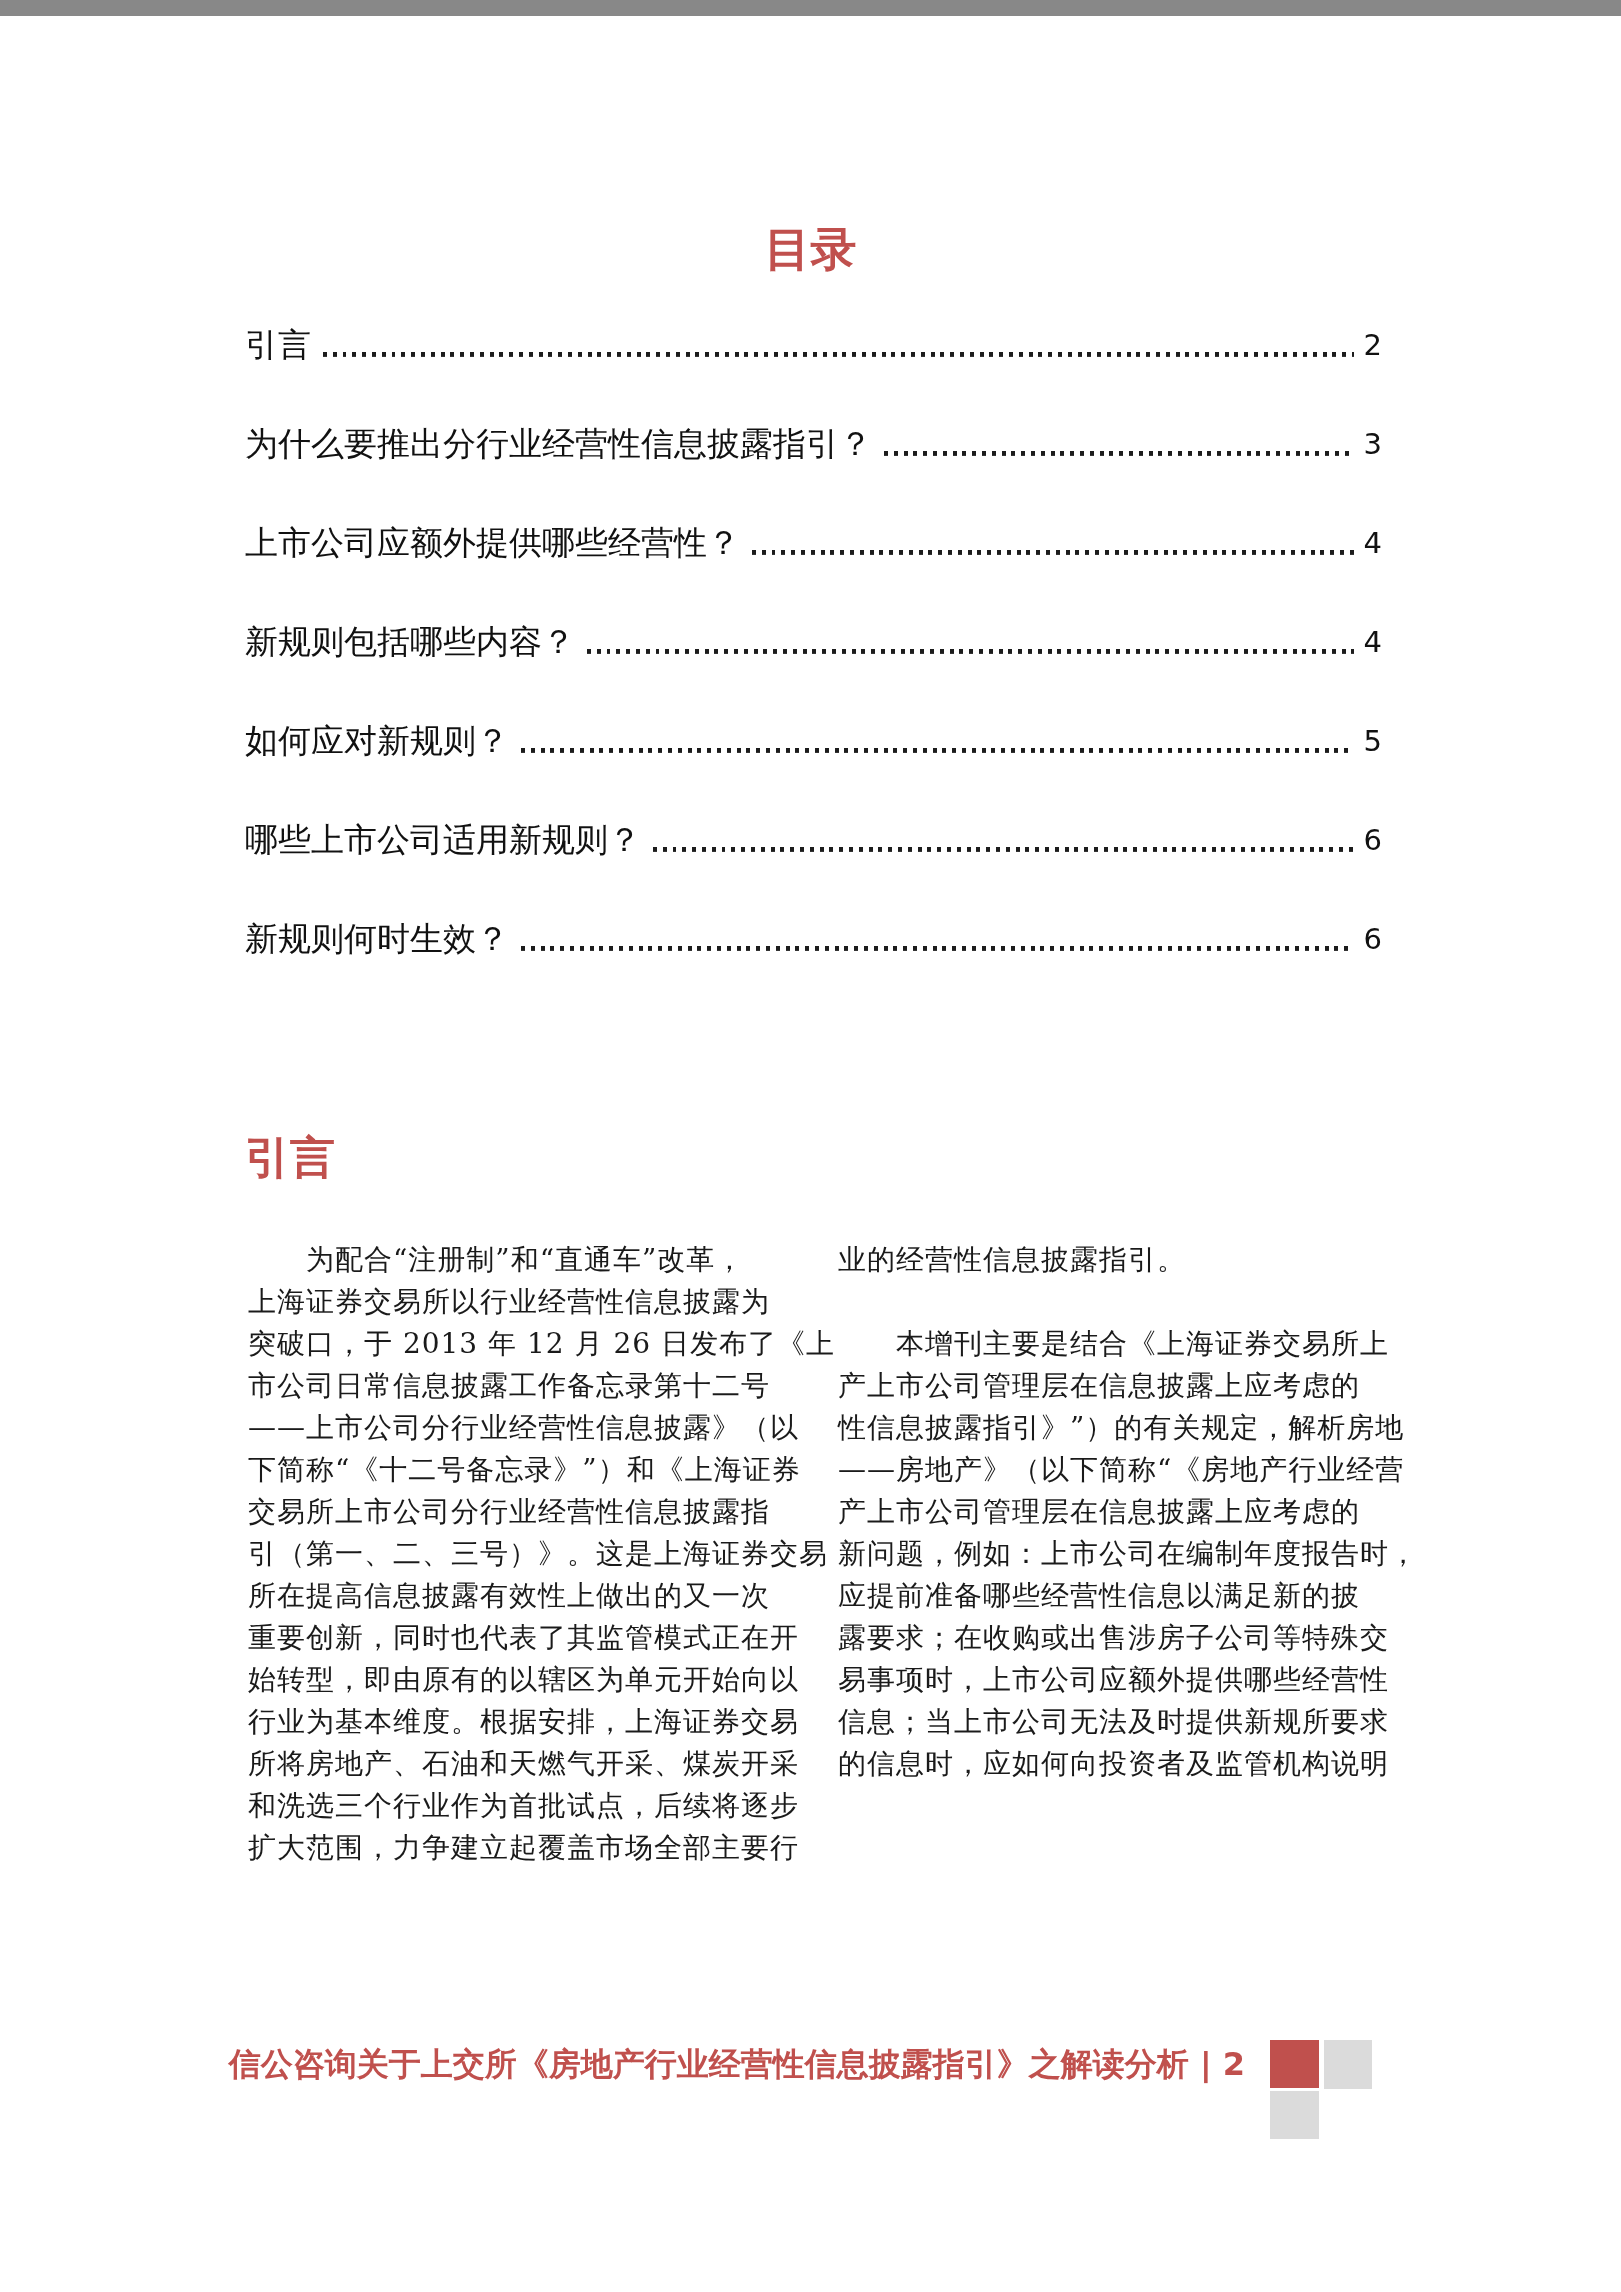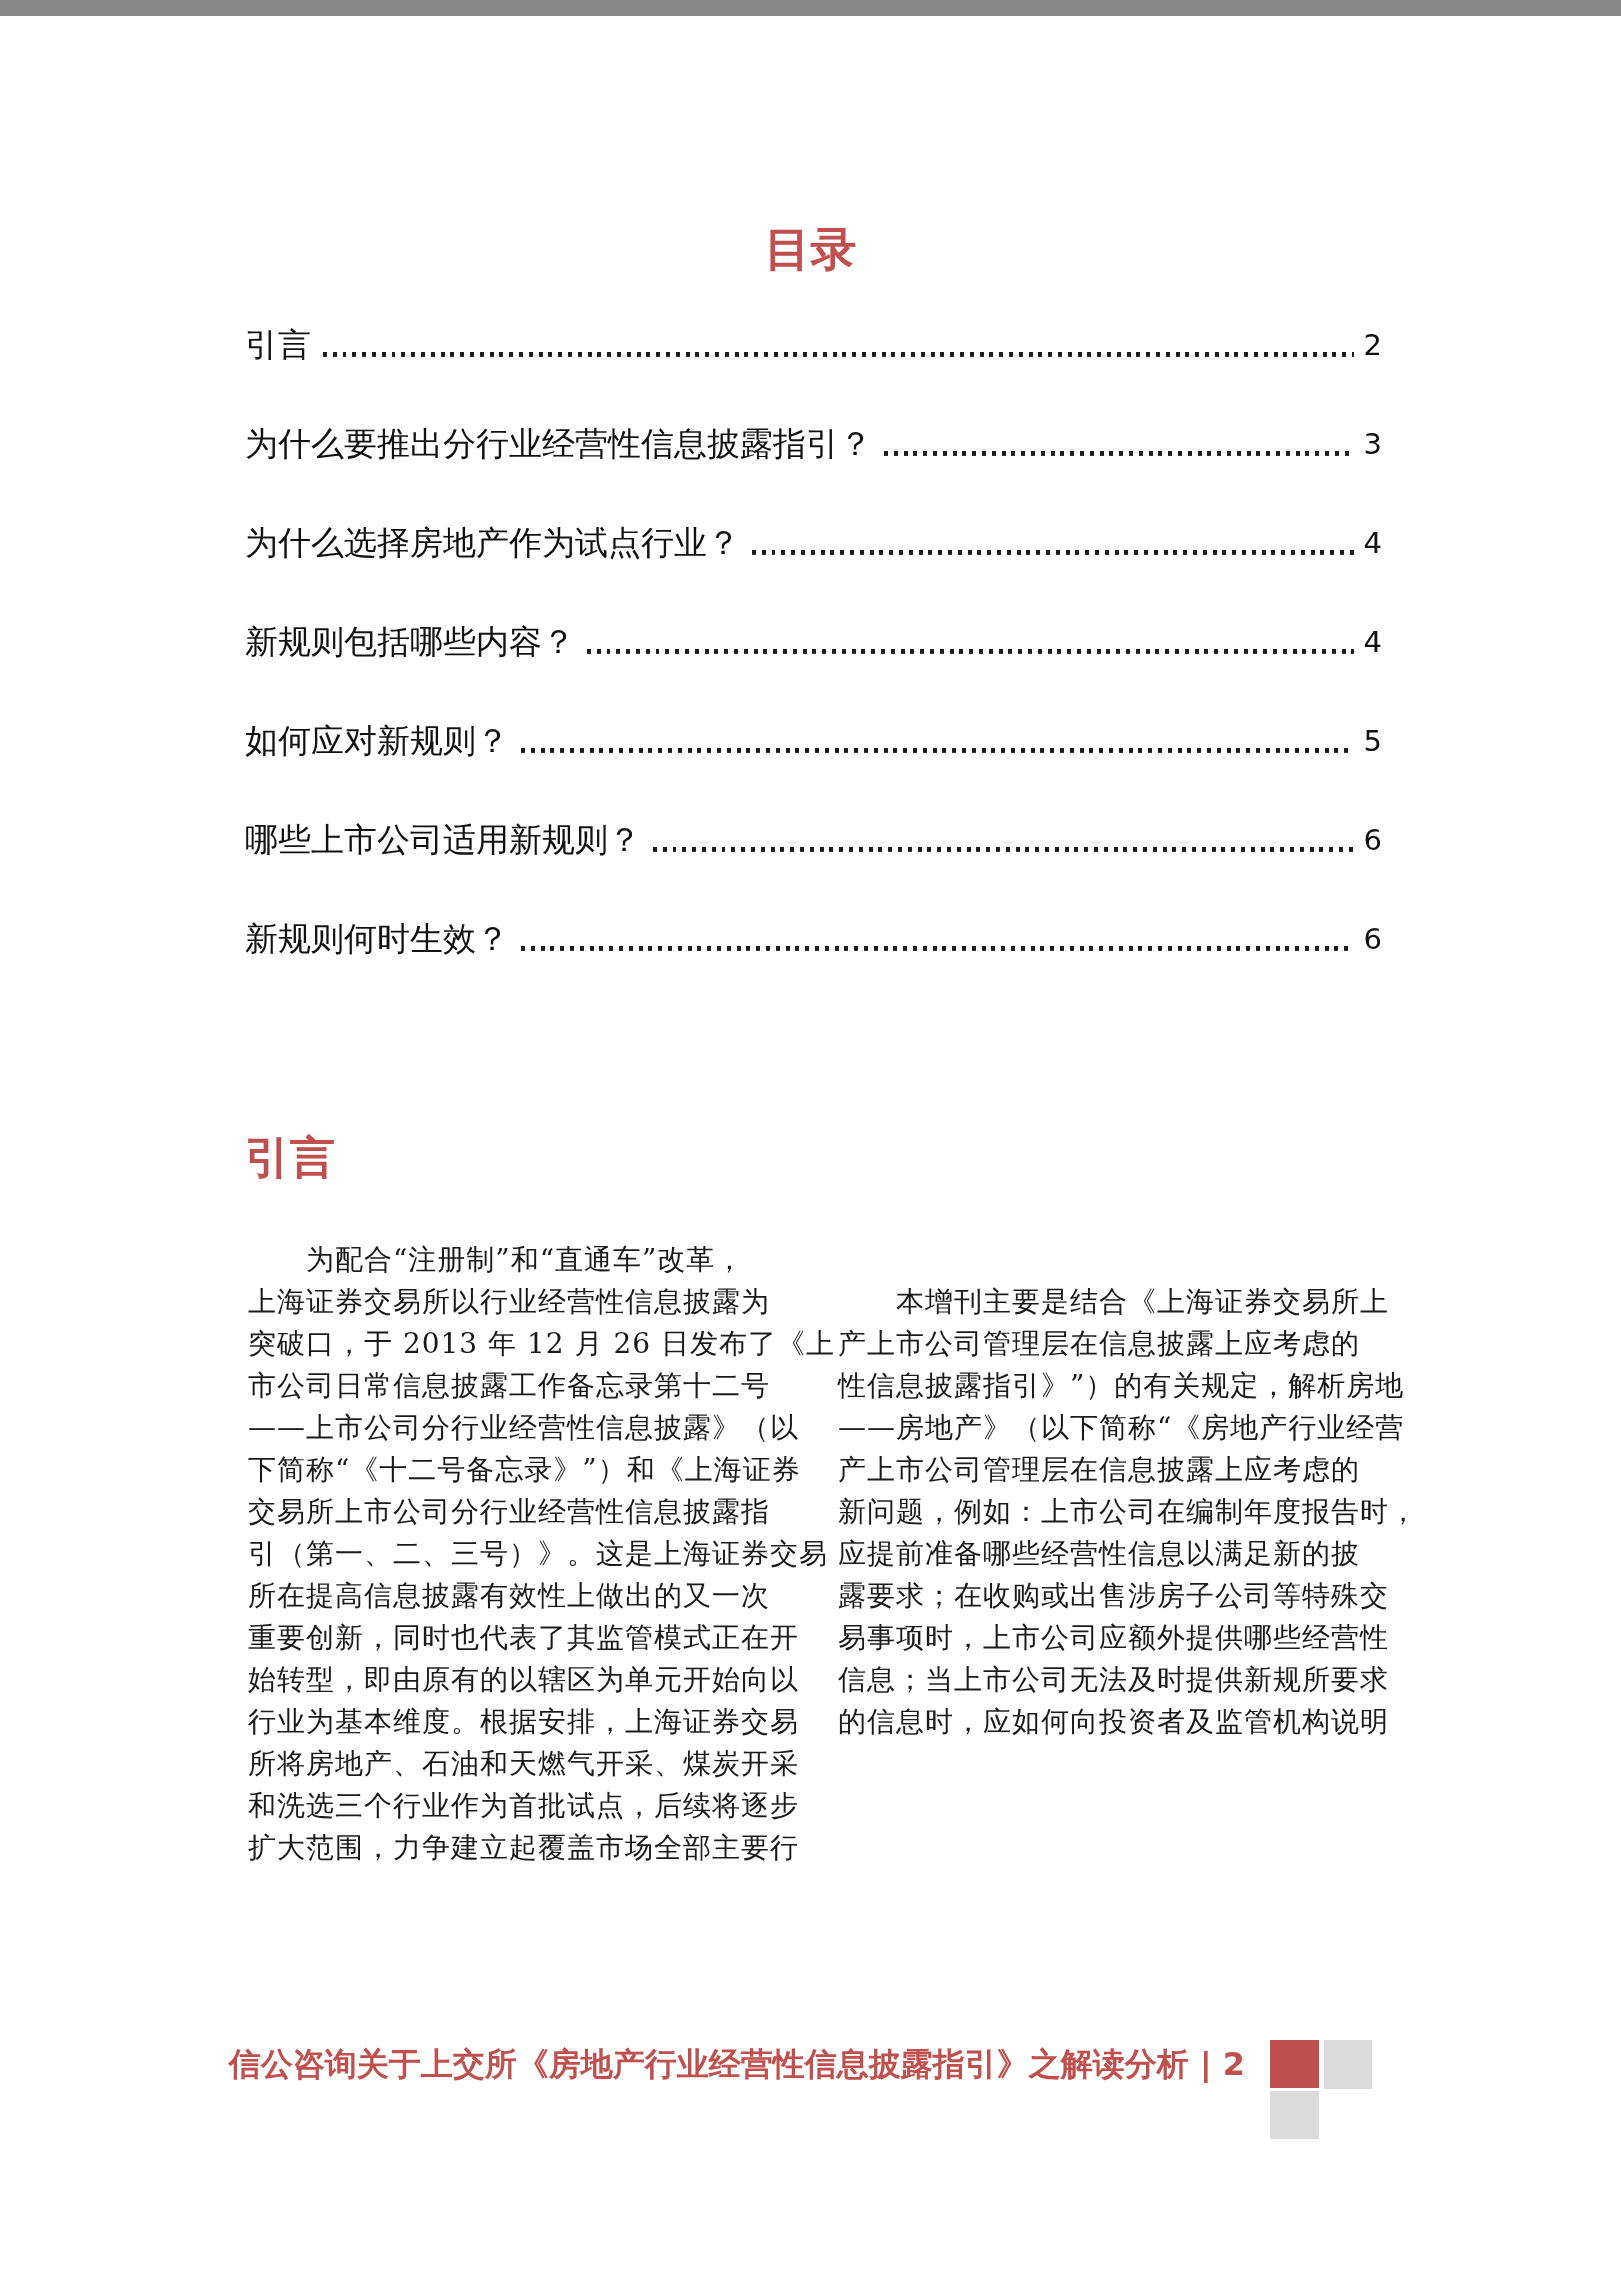--- a/index.html
+++ b/index.html
@@ -97,21 +97,21 @@
         <span class="toc-page">2</span>
       </div>
 
       <div class="toc-row">
         <span class="toc-label">为什么要推出分行业经营性信息披露指引？</span>
         <span class="toc-leader"></span>
         <span class="toc-page">3</span>
       </div>
 
       <div class="toc-row">
-        <span class="toc-label">为什么选择房地产作为试点行业？</span>
+        <span class="toc-label">上市公司应额外提供哪些经营性？</span>
         <span class="toc-leader"></span>
         <span class="toc-page">4</span>
       </div>
 
       <div class="toc-row">
         <span class="toc-label">新规则包括哪些内容？</span>
         <span class="toc-leader"></span>
         <span class="toc-page">4</span>
       </div>
 
@@ -164,20 +164,21 @@
 
       <div class="body-line">所将房地产、石油和天燃气开采、煤炭开采</div>
 
       <div class="body-line">和洗选三个行业作为首批试点，后续将逐步</div>
 
       <div class="body-line">扩大范围，力争建立起覆盖市场全部主要行</div>
     </div>
 
   <div class="body-col col-right">
 
+      <div class="body-line">业的经营性信息披露指引。</div>
 
       <div class="body-line"></div>
 
       <div class="body-line">　　本增刊主要是结合《上海证券交易所上</div>
 
       <div class="body-line">产上市公司管理层在信息披露上应考虑的</div>
 
       <div class="body-line">性信息披露指引》”）的有关规定，解析房地</div>
 
       <div class="body-line">——房地产》（以下简称“《房地产行业经营</div>

